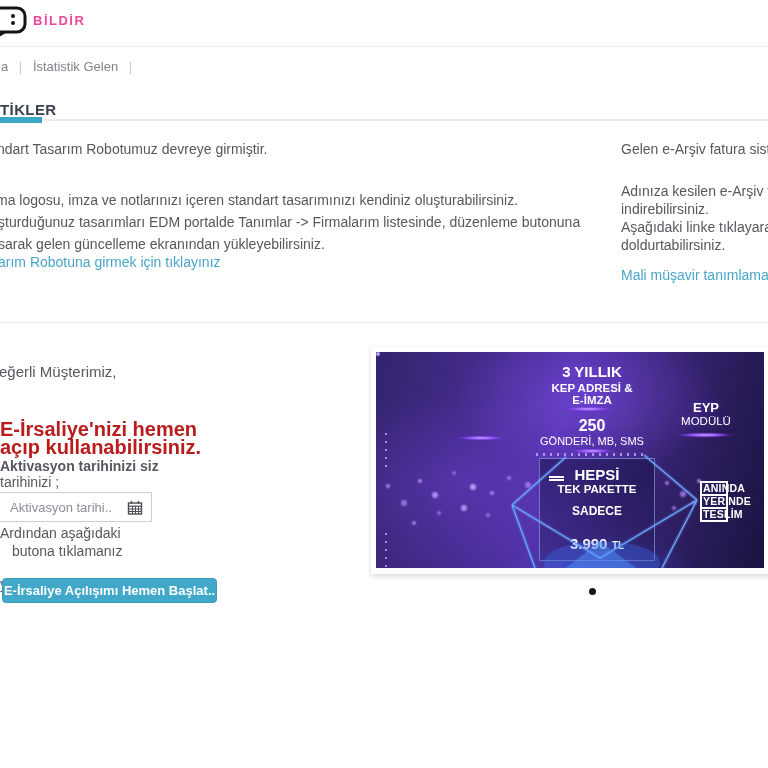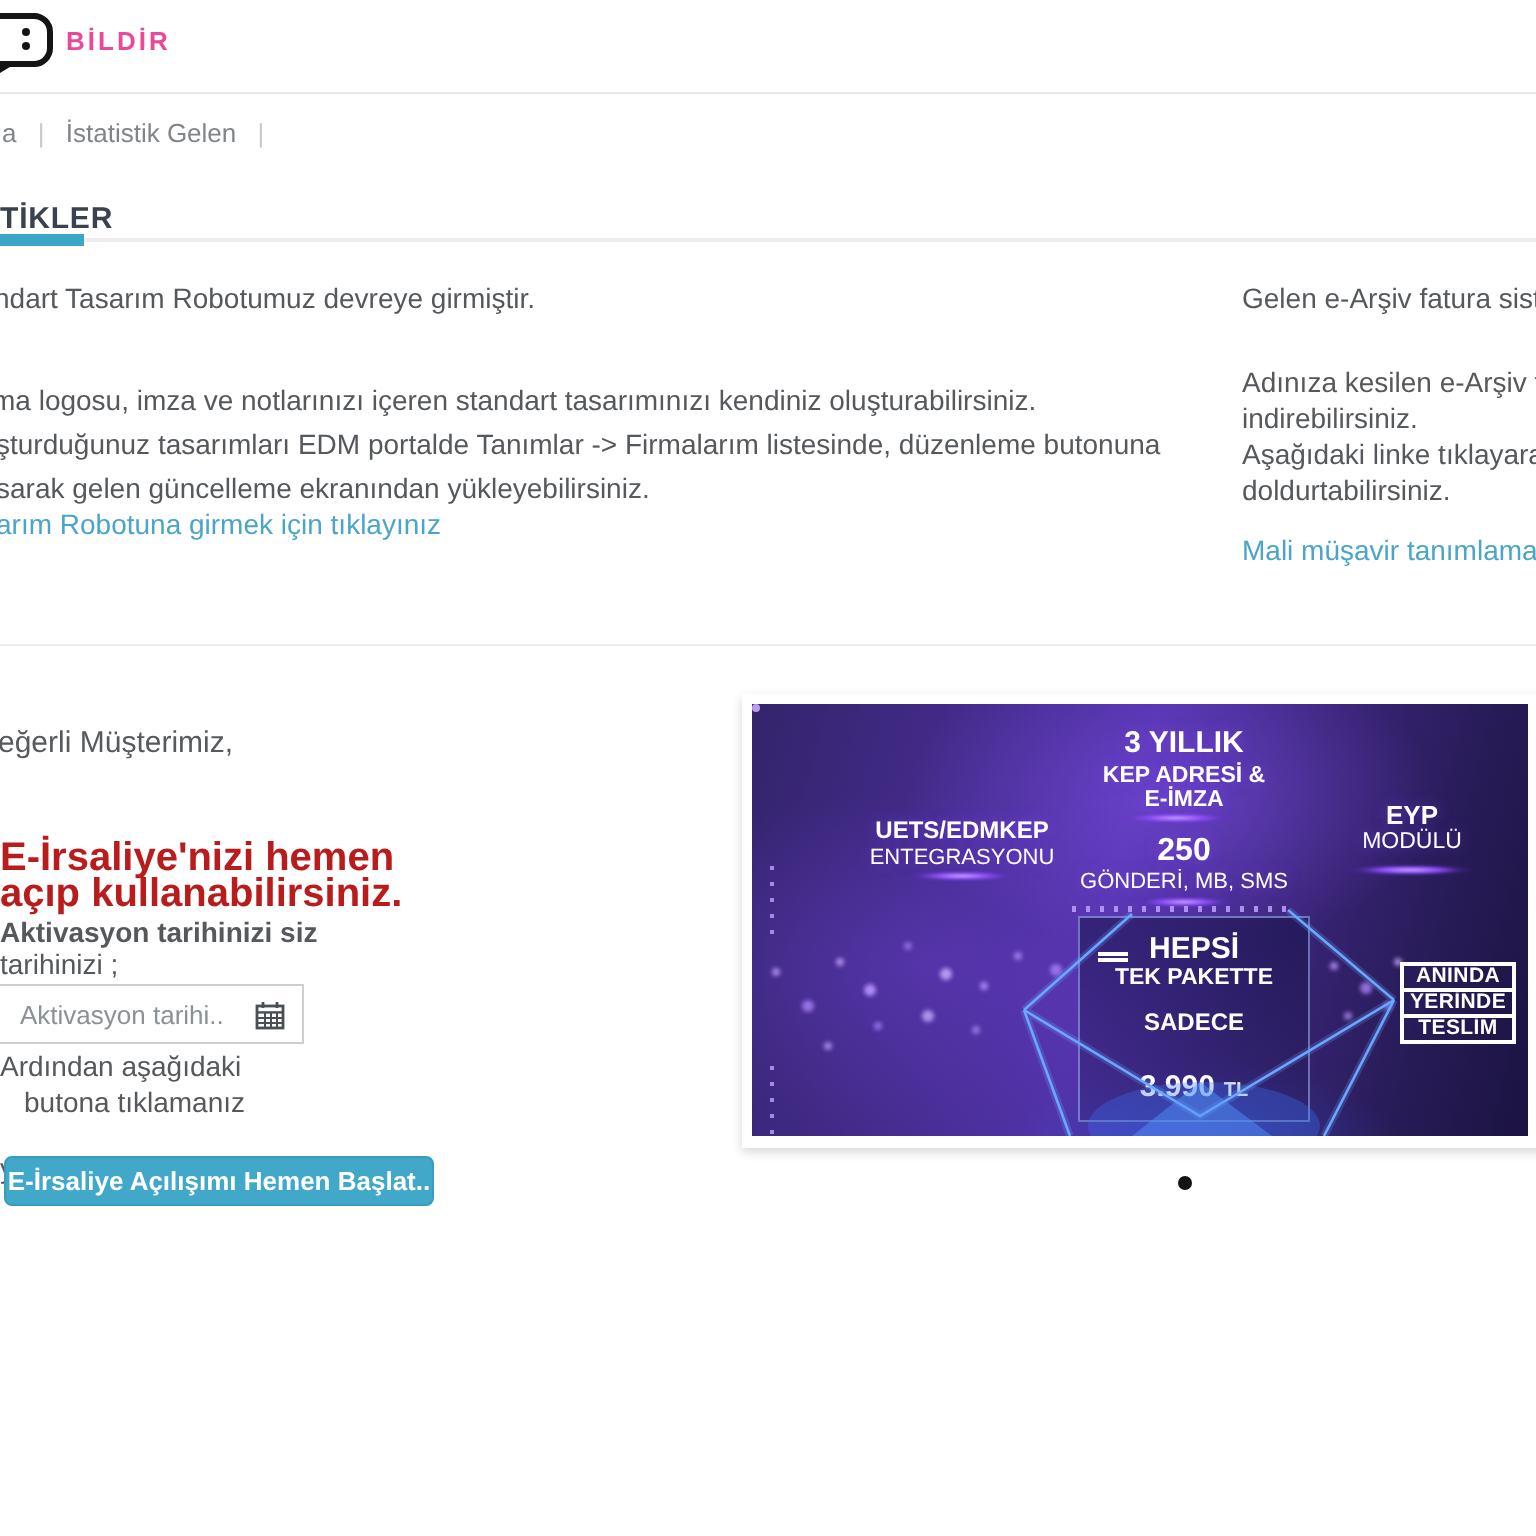--- a/index.html
+++ b/index.html
@@ -76,21 +76,21 @@
       150px 131px 2px 1px rgba(170,130,250,.8), 36px 169px 2px 0 rgba(200,170,255,.7),
       110px 161px 2px 0 rgba(186,150,255,.65),
       289px 129px 2px 0 rgba(186,150,255,.8), 305px 140px 2px 1px rgba(170,130,250,.8),
       321px 127px 2px 0 rgba(200,170,255,.75), 296px 154px 2px 0 rgba(186,150,255,.7),
       316px 149px 2px 0 rgba(170,130,250,.75); }
   .pkg-card { position:absolute; left:163px; top:106px; width:116px; height:103px; text-align:center;
     border:1px solid rgba(165,200,255,.5);
     background:linear-gradient(rgba(22,18,70,.55), rgba(40,32,100,.30)); }
   .pkg-card .deco { position:absolute; left:9px; top:17px; width:15px; height:5px;
     border-top:2px solid #fff; border-bottom:2px solid #fff; }
-  .badge { position:absolute; left:324px; top:129px; width:58px; }
+  .badge { position:absolute; left:324px; top:129px; width:28px; }
   .badge .row { border:2px solid #fff; margin-top:-2px; font-size:10.5px; font-weight:bold; text-align:center;
     padding:0 1px; line-height:11px; letter-spacing:.2px; }
   .badge .row:first-child { margin-top:0; }
   .env-svg { position:absolute; left:120px; top:95px; }
 
   .carousel-dot { position:absolute; left:589px; top:588px; width:7px; height:7px; border-radius:50%; background:#141414; cursor:pointer; }
 </style>
 </head>
 <body>
 
@@ -166,24 +166,20 @@
     <div class="dotted-col" style="left:9px; top:181px; height:36px;"></div>
     <div class="particles"></div>
 
     <div class="b-block" style="left:146px; top:11px; width:140px;">
       <div class="b-l1" style="font-size:15px;">3 YILLIK</div>
       <div class="b-l1" style="font-size:11.5px; margin-top:2px;">KEP ADRESİ &amp;</div>
       <div class="b-l1" style="font-size:11.5px;">E-İMZA</div>
     </div>
     <div class="glow" style="left:181px; top:54px; width:62px;"></div>
 
-    <div class="b-block" style="left:58px; top:56px; width:94px;">
-      <div class="b-l1" style="font-size:12px;">UETS/EDMKEP</div>
-      <div style="font-size:11px; margin-top:1px;">ENTEGRASYONU</div>
-    </div>
     <div class="glow" style="left:76px; top:83px; width:58px;"></div>
 
     <div class="b-block" style="left:146px; top:65px; width:140px;">
       <div class="b-l1" style="font-size:16px;">250</div>
       <div style="font-size:11px;">GÖNDERİ, MB, SMS</div>
     </div>
     <div class="glow" style="left:190px; top:96px; width:52px;"></div>
 
     <div class="b-block" style="left:299px; top:48px; width:62px;">
       <div class="b-l1" style="font-size:13px;">EYP</div>

